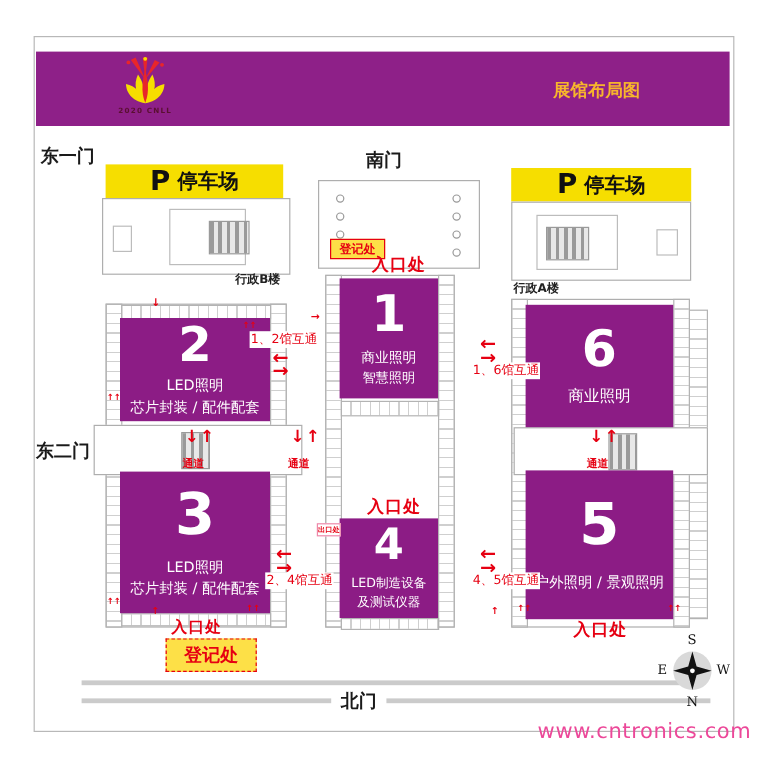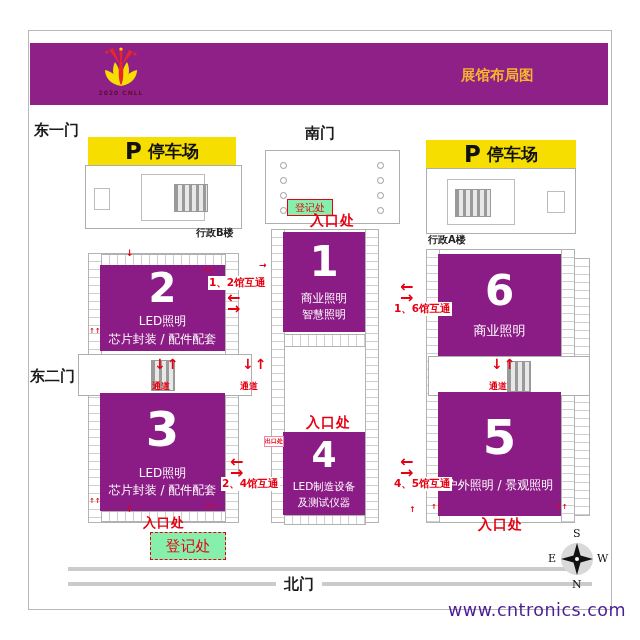--- a/index.html
+++ b/index.html
@@ -31,35 +31,35 @@
          border:1px solid #9a9a9a;}
   .dot{width:5px;height:5px;border:1px solid #999;border-radius:50%;background:#fff;}
   .bldg-label{font-size:10px;color:#222;font-weight:600;}
   
   .hall{background:#8C1C85;color:#fff;display:flex;flex-direction:column;align-items:center;
         justify-content:center;text-align:center;z-index:3;}
   .hall .num{font-weight:900;line-height:1;}
   .hall .ln{font-weight:400;line-height:1.45;}
   
   .red{color:#E60012;font-weight:800;}
-  .regbox{border:1px solid #E60012;background:#86efac;color:#E60012;font-weight:400;
-          display:flex;align-items:center;justify-content:center;z-index:5;margin-left:12px;}
+  .regbox{border:1px solid #E60012;background:#fde047;color:#E60012;font-weight:700;
+          display:flex;align-items:center;justify-content:center;z-index:5;}
   .regbox.dashed{border:1.5px dashed #E60012;}
   .vpass{color:#E60012;font-weight:800;font-size:14px;letter-spacing:1px;z-index:5;}
   .vpass-label{color:#E60012;font-weight:700;font-size:9px;z-index:5;}
   .dbl{display:flex;flex-direction:column;color:#E60012;font-weight:900;font-size:16px;
        line-height:11px;z-index:5;}
-  .ictext{color:#E60012;font-weight:700;font-size:10.5px;background:#fff;padding:0 1px;z-index:5;}
+  .ictext{color:#E60012;font-weight:400;font-size:10.5px;background:#fff;padding:0 1px;z-index:5;}
   .mk{color:#E60012;font-weight:800;z-index:5;line-height:1;}
   .exit-tiny{color:#E60012;font-size:6px;font-weight:700;background:#fff;border:0.5px solid #e8a;z-index:5;}
   
   .road{background:#cbcbcb;z-index:1;}
   .north-label{font-size:15px;font-weight:600;color:#1a1a1a;background:#fff;padding:0 8px;z-index:2;}
   .compass-letter{font-family:"DejaVu Serif",serif;font-size:11px;color:#111;z-index:4;}
-  .watermark{color:#4c1d95;font-size:17.5px;letter-spacing:0.5px;z-index:6;}
+  .watermark{color:#ec4899;font-size:17.5px;letter-spacing:0.5px;z-index:6;}
 </style>
 </head>
 <body>
 
 <div class="page">
 
   <div class="abs frame"></div>
 
   <div class="abs banner"></div>
   <svg class="abs" style="left:99px;top:46px;width:44px;height:42px;z-index:2" viewBox="0 0 44 42">

